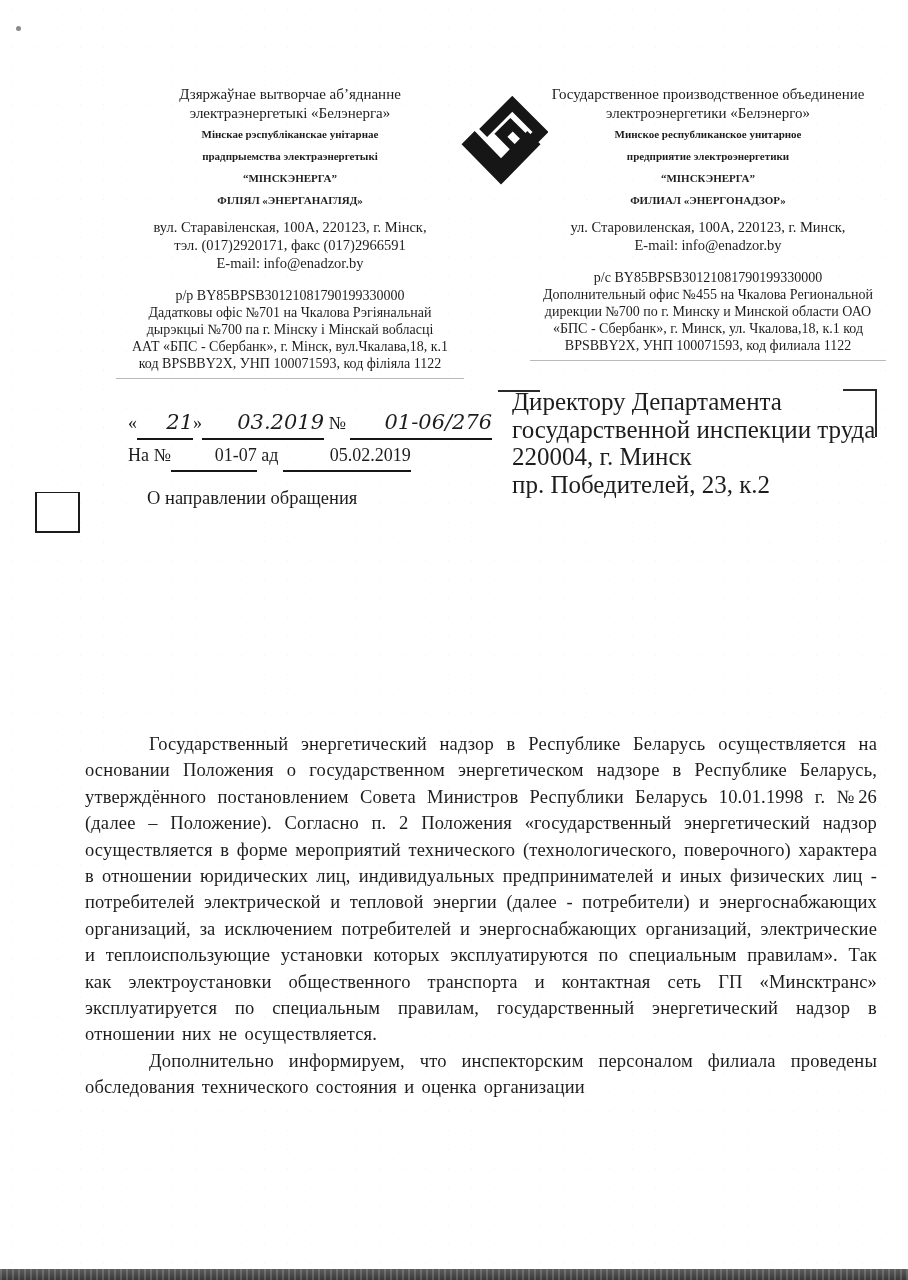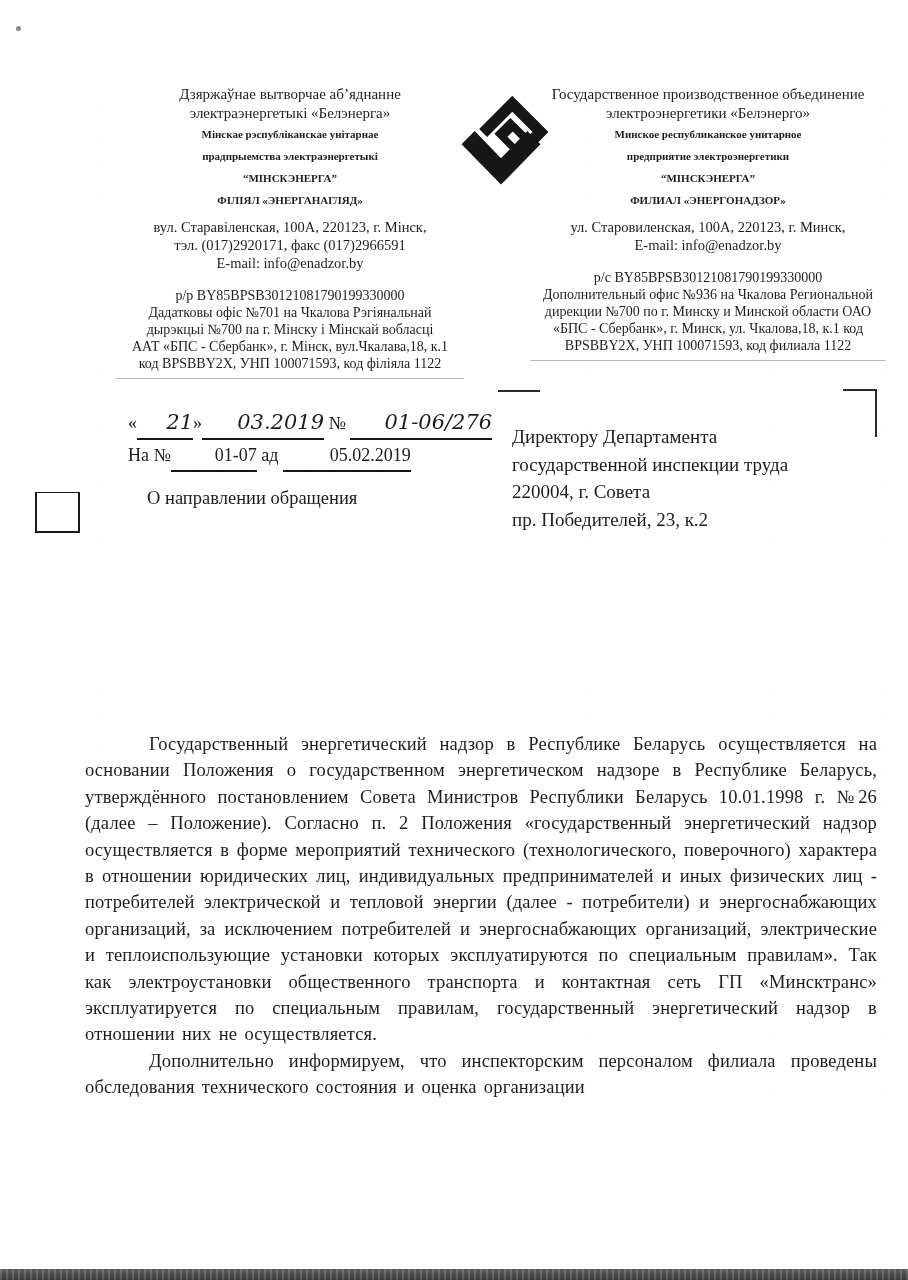--- a/index.html
+++ b/index.html
@@ -38,21 +38,21 @@
   .hand  { font-style:italic; font-size:21px; font-family:"DejaVu Serif",serif; }
   .b-day  { width:56px; }
   .b-date { width:122px;margin-top:21px; }
   .b-num  { width:142px; }
   .b-rno  { width:86px; }
   .b-rdt  { width:128px; }
 
   
   .mark-left  { position:absolute; left:498px; top:390px; width:42px; height:0; border-top:2px solid #2a2a2a; }
   .mark-right { position:absolute; left:843px; top:389px; width:34px; height:48px; border-top:2px solid #2a2a2a; border-right:2px solid #2a2a2a; }
-  .recipient { position:absolute; left:512px; top:423px; font-size:19px; line-height:27.5px; }
+  .recipient { position:absolute; left:512px; top:388px; font-size:25px; line-height:27.5px; }
 
   .subject { position:absolute; left:133px; top:488px; font-size:18.5px;margin-left:14px; }
   .sidebox { position:absolute; left:35px; top:492px; width:45px; height:41px; border:2px solid #1b1b1b; border-top-width:1.5px; background:#fff; }
 
   
   .body-text { position:absolute; left:85px; top:731px; width:792px;
                font-size:18.5px; line-height:26.4px; text-align:justify;
                letter-spacing:0.15px; word-spacing:2.5px; }
   .body-text p { margin:0; text-indent:64px; }
 
@@ -104,21 +104,21 @@
   <div class="company-line">Минское республиканское унитарное</div>
   <div class="company-line">предприятие электроэнергетики</div>
   <div class="company-line">“МІНСКЭНЕРГА”</div>
   <div class="company-line">ФИЛИАЛ «ЭНЕРГОНАДЗОР»</div>
   <div class="addr-block">
     <div class="addr-line">ул. Старовиленская, 100А, 220123, г. Минск,</div>
     <div class="addr-line">E-mail: info@enadzor.by</div>
   </div>
   <div class="bank-block">
     <div class="bank-line">р/с BY85BPSB30121081790199330000</div>
-    <div class="bank-line">Дополнительный офис №936 на Чкалова Региональной</div>
+    <div class="bank-line">Дополнительный офис №455 на Чкалова Региональной</div>
     <div class="bank-line">дирекции №700 по г. Минску и Минской области ОАО</div>
     <div class="bank-line">«БПС - Сбербанк», г. Минск, ул. Чкалова,18, к.1 код</div>
     <div class="bank-line">BPSBBY2X, УНП 100071593, код филиала 1122</div>
   </div>
 </div>
 
 <div class="ref">
   <div>
     <span>«</span><span class="blank b-day"><span class="hand">21</span></span><span>»</span><span class="blank b-date"><span class="hand">03.2019</span></span>
     <span>№</span>
@@ -130,21 +130,21 @@
     <span class="blank b-rdt">05.02.2019</span>
   </div>
 </div>
 
 <div class="mark-left"></div>
 <div class="mark-right"></div>
 
 <div class="recipient">
   <div>Директору Департамента</div>
   <div>государственной инспекции труда</div>
-  <div>220004, г. Совета</div>
+  <div>220004, г. Минск</div>
   <div>пр. Победителей, 23, к.2</div>
 </div>
 
 <div class="subject">О направлении обращения</div>
 <div class="sidebox"></div>
 
 <div class="body-text">
   <p>Государственный энергетический надзор в Республике Беларусь осуществляется на основании Положения о государственном энергетическом надзоре в Республике Беларусь, утверждённого постановлением Совета Министров Республики Беларусь 10.01.1998 г. №26 (далее – Положение). Согласно п. 2 Положения «государственный энергетический надзор осуществляется в форме мероприятий технического (технологического, поверочного) характера в отношении юридических лиц, индивидуальных предпринимателей и иных физических лиц - потребителей электрической и тепловой энергии (далее - потребители) и энергоснабжающих организаций, за исключением потребителей и энергоснабжающих организаций, электрические и теплоиспользующие установки которых эксплуатируются по специальным правилам». Так как электроустановки общественного транспорта и контактная сеть ГП «Минсктранс» эксплуатируется по специальным правилам, государственный энергетический надзор в отношении них не осуществляется.</p>
   <p>Дополнительно информируем, что инспекторским персоналом филиала проведены обследования технического состояния и оценка организации</p>
 </div>

